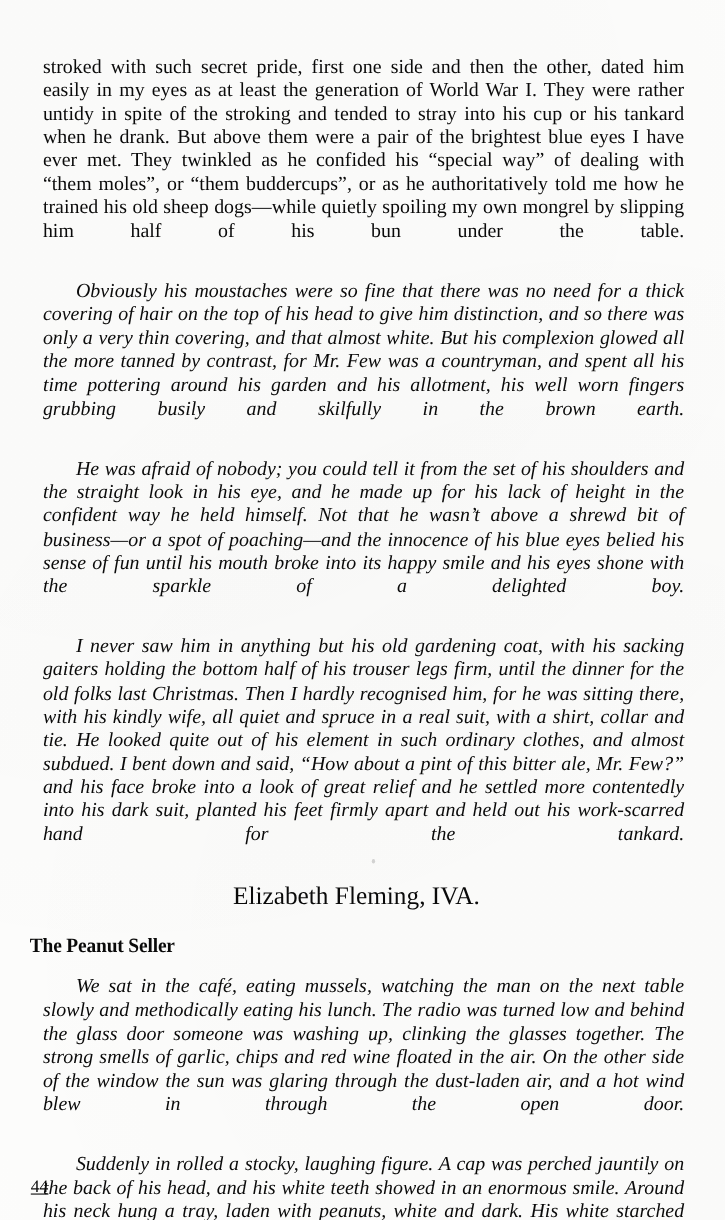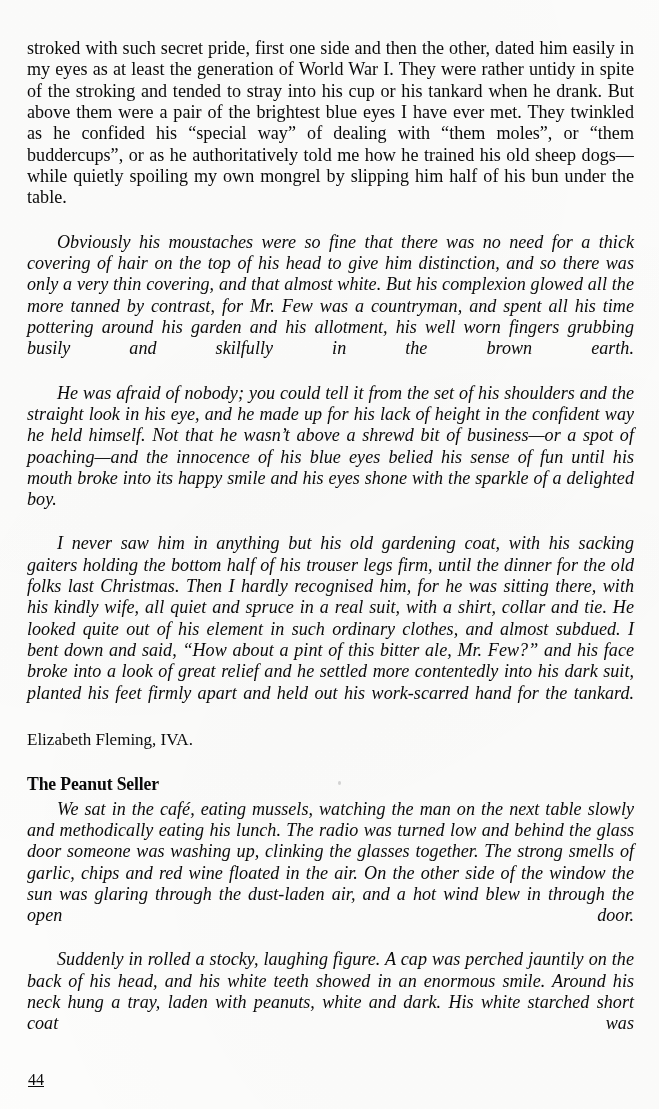--- a/index.html
+++ b/index.html
@@ -27,21 +27,21 @@
   }
 
   .column {
     position: absolute;
     left: 27px;
     top: 38px;
     width: 607px;
   }
 
   p.body-par {
-    margin: 0;
+    margin: 12px;
     text-align: justify;
     text-justify: inter-word;
     font-size: 18.1px;
     line-height: 21.35px;
     letter-spacing: 0.02px;
     word-spacing: 0.3px;
     text-indent: 0;
     -webkit-font-smoothing: none;
   }
   p.body-par.indent {
@@ -54,23 +54,23 @@
 
   
   p.body-par::after {
     content: "";
     display: inline-block;
     width: 100%;
   }
 
   .byline {
     margin: 1px 0 0 0;
-    text-align: left;
+    text-align: center;
     padding-right: 13px;
-    font-size: 17px;
+    font-size: 23px;
     line-height: 26px;
   }
 
   .section-heading {
     margin: 20px 0 0 0;
     font-size: 18.4px;
     line-height: 22px;
     font-weight: bold;
     letter-spacing: -0.15px;
     transform: scaleX(0.96);

